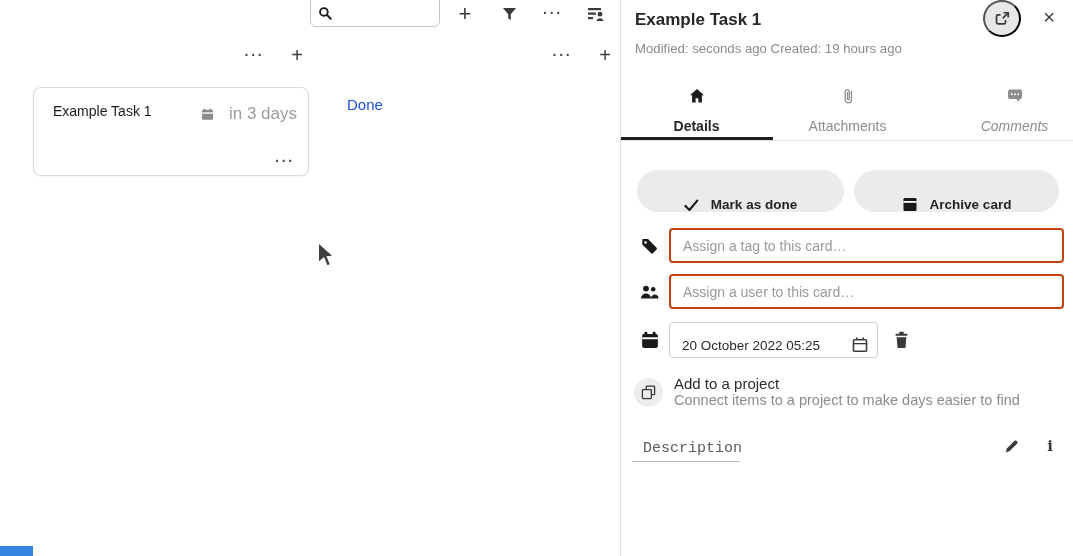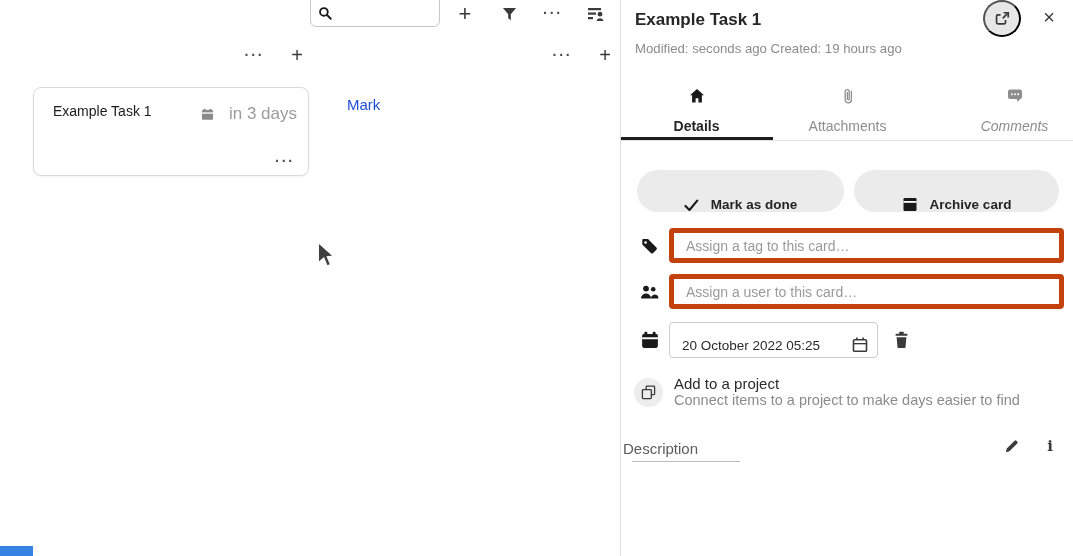--- a/index.html
+++ b/index.html
@@ -52,36 +52,36 @@
     align-items:center; justify-content:space-between; padding:4px 0 6px; background:none; border:none; }
   .tab-label { font-size:14px; color:#8d8d8d; }
   .tab.active .tab-label { color:#262626; font-weight:700; }
   .tab-underline { left:0; top:137px; width:152px; height:3px; background:#1e1e1e; }
   .tab-sep { left:0; top:140px; width:453px; height:1px; background:#e3e3e3; }
 
   .pill { top:170px; height:42px; border-radius:21px; background:#ebebeb; border:none;
     display:flex; align-items:flex-end; justify-content:center; gap:12px;
     font:700 13.5px "Liberation Sans", sans-serif; color:#242424; }
 
-  .row-input { width:395px; height:35px; border:5px solid #c2410c; border-radius:4px;
+  .row-input { width:395px; height:35px; border:2px solid #c2410c; border-radius:4px;
     background:#fff; padding:0 12px; font:14px "Liberation Sans", sans-serif; color:#2b2b2b; outline:none; }
   .row-input::placeholder { color:#9a9a9a; opacity:1; }
 
   .date-box { left:48px; top:322px; width:209px; height:36px; border:1px solid #cccccc;
     border-radius:4px; background:#fff; display:flex; align-items:center; padding:10px 8px 0 12px; }
   .date-box input { border:none; outline:none; background:transparent; flex:1;
     font:13.5px "Liberation Sans", sans-serif; color:#2b2b2b; min-width:0; }
   .icon-btn { background:none; border:none; display:flex; align-items:center; justify-content:center; }
 
   .proj-circle { left:13px; top:378px; width:29px; height:29px; border-radius:50%;
     background:#ededed; display:flex; align-items:center; justify-content:center; }
   .proj-title { left:53px; top:375px; font-size:15px; color:#2b2b2b; }
   .proj-sub { left:53px; top:392px; font-size:14.5px; color:#8b8b8b; }
 
-  .desc-label { left:2px; top:440px; font-size:15px; color:#5c5c5c; }
+  .desc-label { left:22px; top:440px; font-size:15px; color:#5c5c5c;font-family:Liberation Mono, monospace; }
   .desc-underline { left:11px; top:461px; width:108px; height:1px; background:#bbbbbb; }
   .desc-placeholder { left:14px; top:472px; font-size:15px; color:#8b8b8b; }
   .info-glyph { font:700 15px "DejaVu Serif", serif; color:#3a3a3a; }
 
   .accent-bar { left:0; top:546px; width:33px; height:10px; background:#3584e4; }
 </style>
 </head>
 <body>
 
 <div class="root">
@@ -119,21 +119,21 @@
   </button>
 
   <div class="abs col-name" style="left:40px; top:48px;">Doing</div>
   <button class="abs tool-btn col-menu" style="left:241px; top:47px; width:27px; height:16px;">
     <span class="dots">···</span>
   </button>
   <button class="abs tool-btn" style="left:285px; top:43px; width:24px; height:24px;">
     <span class="plus-glyph" style="font-size:20px;">+</span>
   </button>
 
-  <div class="abs col-name" style="left:347px; top:48px;">Mark</div>
+  <div class="abs col-name" style="left:347px; top:48px;">Done</div>
   <button class="abs tool-btn col-menu" style="left:549px; top:47px; width:27px; height:16px;">
     <span class="dots">···</span>
   </button>
   <button class="abs tool-btn" style="left:593px; top:43px; width:24px; height:24px;">
     <span class="plus-glyph" style="font-size:20px;">+</span>
   </button>
 
   <div class="abs card">
     <span class="card-title">Example Task 1</span>
     <span class="card-due">

